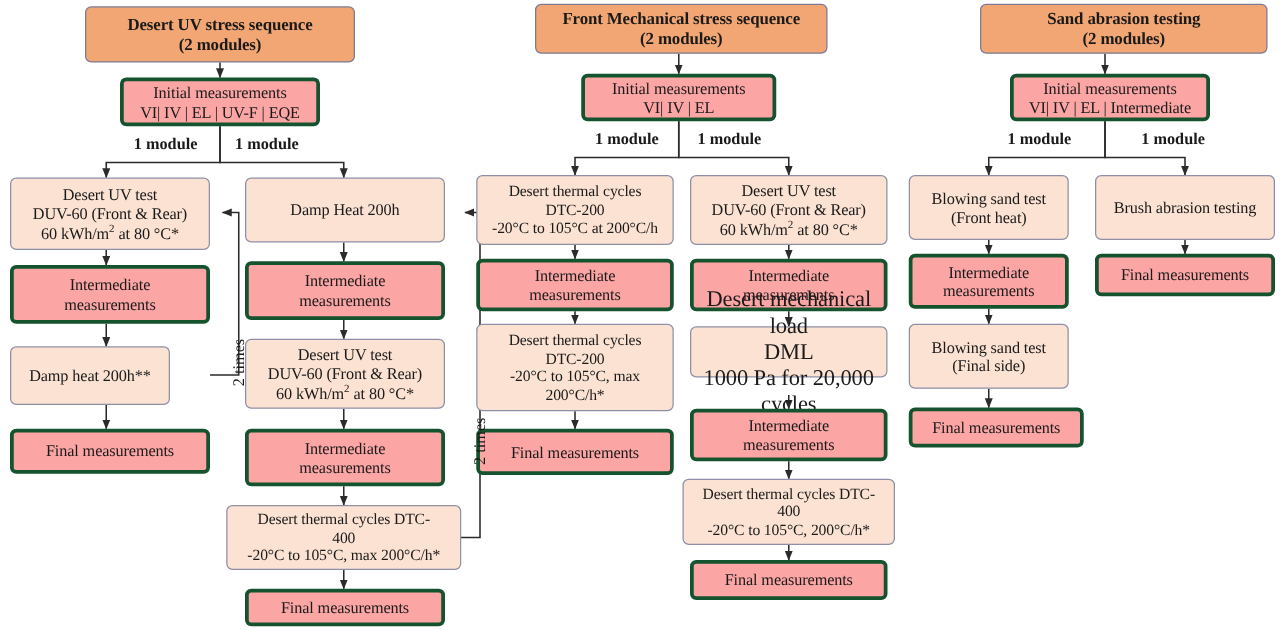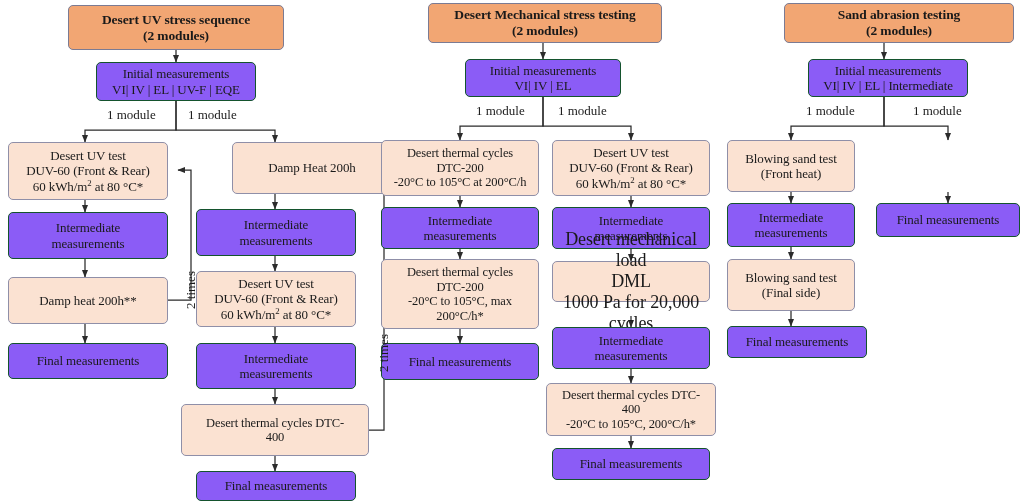--- a/index.html
+++ b/index.html
@@ -45,31 +45,32 @@
     background: #F2A673;
     border: 1px solid #7b7b93;
     font-weight: bold;
     font-size: 13.5px;
   }
   .node-test {
     background: #FBE2D2;
     font-size: 13px;
   }
   .node-meas {
-    background: #8b5cf6;
-    border: 1px solid #14532d;
+    background: #fca5a5;
+    border: 3px solid #14532d;
     font-size: 13px;
     text-align: center;
   }
   .edge-label {
     position: absolute;
     z-index: 3;
     font-size: 13px;
     white-space: nowrap;
     background: transparent;
+    font-weight: bold;
   }
   .loop-label {
     position: absolute;
     z-index: 3;
     font-size: 13px;
     white-space: nowrap;
     transform-origin: center center;
     transform: rotate(-90deg);
   }
   sup { font-size: 0.68em; vertical-align: super; line-height: 0; }
@@ -155,31 +156,31 @@
     </span>
   </div>
 
   <div class="node node-meas" style="left:8px; top:212px; width:160px; height:47px;">
     <span class="txt">
       <span>Intermediate</span><br>
       <span>measurements</span>
     </span>
   </div>
 
-  <div class="node node-test" style="left:8px; top:277px; width:160px; height:47px;">
+  <div class="node node-test" style="left:8px; top:277px; width:128px; height:47px;">
     <span class="txt">Damp heat 200h**</span>
   </div>
 
   <div class="node node-meas" style="left:8px; top:343px; width:160px; height:36px;">
     <span class="txt">Final measurements</span>
   </div>
 
   <div class="loop-label" style="left:172px; top:282px;">2 times</div>
 
-  <div class="node node-test" style="left:196px; top:142px; width:160px; height:52px;margin-left:36px;">
+  <div class="node node-test" style="left:196px; top:142px; width:160px; height:52px;">
     <span class="txt">Damp Heat 200h</span>
   </div>
 
   <div class="node node-meas" style="left:196px; top:209px; width:160px; height:47px;">
     <span class="txt">
       <span>Intermediate</span><br>
       <span>measurements</span>
     </span>
   </div>
 
@@ -195,32 +196,33 @@
     <span class="txt">
       <span>Intermediate</span><br>
       <span>measurements</span>
     </span>
   </div>
 
   <div class="node node-test" style="left:181px; top:404px; width:188px; height:52px; font-size:12.5px;">
     <span class="txt">
       <span>Desert thermal cycles DTC-</span><br>
       <span>400</span><br>
+      <span>-20°C to 105°C, max 200°C/h*</span>
     </span>
   </div>
 
   <div class="node node-meas" style="left:196px; top:471px; width:160px; height:30px;">
     <span class="txt">Final measurements</span>
   </div>
 
   <div class="loop-label" style="left:365px; top:345px;">2 times</div>
 
   <div class="node node-header" style="left:428px; top:3px; width:234px; height:40px;">
     <span class="txt">
-      <span>Desert Mechanical stress testing</span><br>
+      <span>Front Mechanical stress sequence</span><br>
       <span>(2 modules)</span>
     </span>
   </div>
 
   <div class="node node-meas" style="left:465px; top:59px; width:156px; height:38px;">
     <span class="txt">
       <span>Initial measurements</span><br>
       <span>VI| IV | EL</span>
     </span>
   </div>
@@ -333,18 +335,21 @@
     <span class="txt">
       <span>Blowing sand test</span><br>
       <span>(Final side)</span>
     </span>
   </div>
 
   <div class="node node-meas" style="left:727px; top:326px; width:140px; height:32px;">
     <span class="txt">Final measurements</span>
   </div>
 
+  <div class="node node-test" style="left:876px; top:140px; width:144px; height:52px;">
+    <span class="txt">Brush abrasion testing</span>
+  </div>
 
   <div class="node node-meas" style="left:876px; top:203px; width:144px; height:34px;">
     <span class="txt">Final measurements</span>
   </div>
 
 </div>
 
 </body></html>

